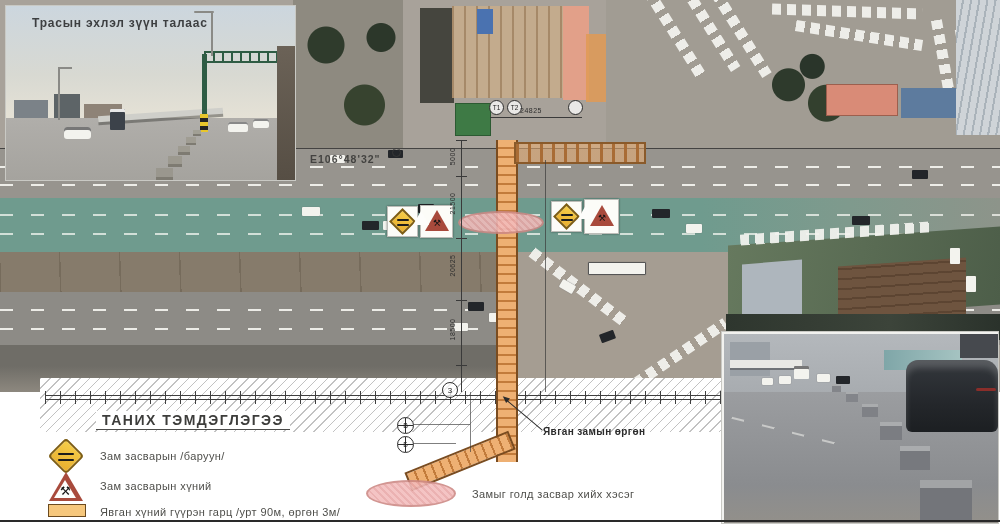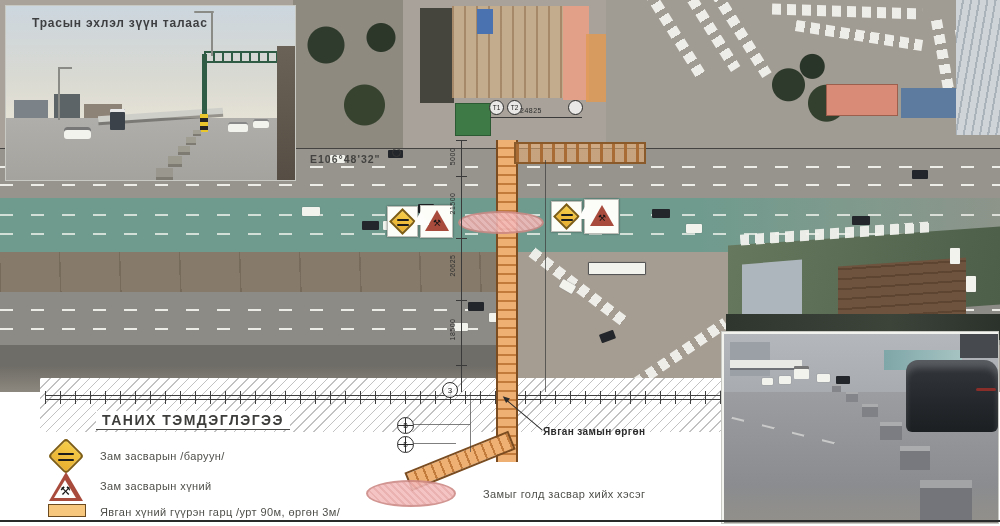--- a/index.html
+++ b/index.html
@@ -237,21 +237,21 @@
     <div class="tri" style="left:3px;top:2px;border-left-width:17px;border-right-width:17px;border-bottom-width:29px;"></div>
     <div class="tri-in" style="left:8px;top:10px;border-left-width:11px;border-right-width:11px;border-bottom-width:18px;"></div>
     <div class="worker" style="left:14px;top:14px;font-size:12px;">⚒</div>
   </div>
   <div class="legend-label" style="left:100px;top:480px;">Зам засварын хүний</div>
 
   <div class="abs" style="left:48px;top:504px;width:38px;height:13px;background:#f6c77c;border:1.5px solid #6b4a1f;"></div>
   <div class="legend-label" style="left:100px;top:506px;">Явган хүний гүүрэн гарц /урт 90м, өргөн 3м/</div>
 
   <div class="repair-ellipse" style="left:366px;top:480px;width:90px;height:27px;"></div>
-  <div class="legend-label" style="left:483px;top:488px;text-align:right;">Замыг голд засвар хийх хэсэг</div>
+  <div class="legend-label" style="left:472px;top:488px;text-align:right;">Замыг голд засвар хийх хэсэг</div>
 
   <div class="photo" style="left:6px;top:6px;width:289px;height:174px;background:#b5b2ac;">
     <div class="abs" style="left:0;top:0;width:100%;height:115px;background:linear-gradient(180deg,#ccd6de 0%,#d8d9d2 60%,#e6e2d6 100%);"></div>
     <div class="abs" style="left:8px;top:88px;width:110px;height:26px;background:
       linear-gradient(#7b8288 0 0) 0 6px/34px 20px no-repeat,
       linear-gradient(#5d6467 0 0) 40px 0/26px 26px no-repeat,
       linear-gradient(#8e8377 0 0) 70px 10px/38px 16px no-repeat;"></div>
     <div class="abs" style="left:0;top:112px;width:100%;height:62px;background:linear-gradient(180deg,#b0aeaa,#a5a39e);"></div>
     <div class="abs" style="left:92px;top:106px;width:125px;height:6px;background:#cfcfca;transform:rotate(-4deg);box-shadow:0 3px 0 rgba(70,70,66,.5);"></div>
     <div class="abs" style="left:196px;top:48px;width:5px;height:78px;background:#2e5c44;"></div>

